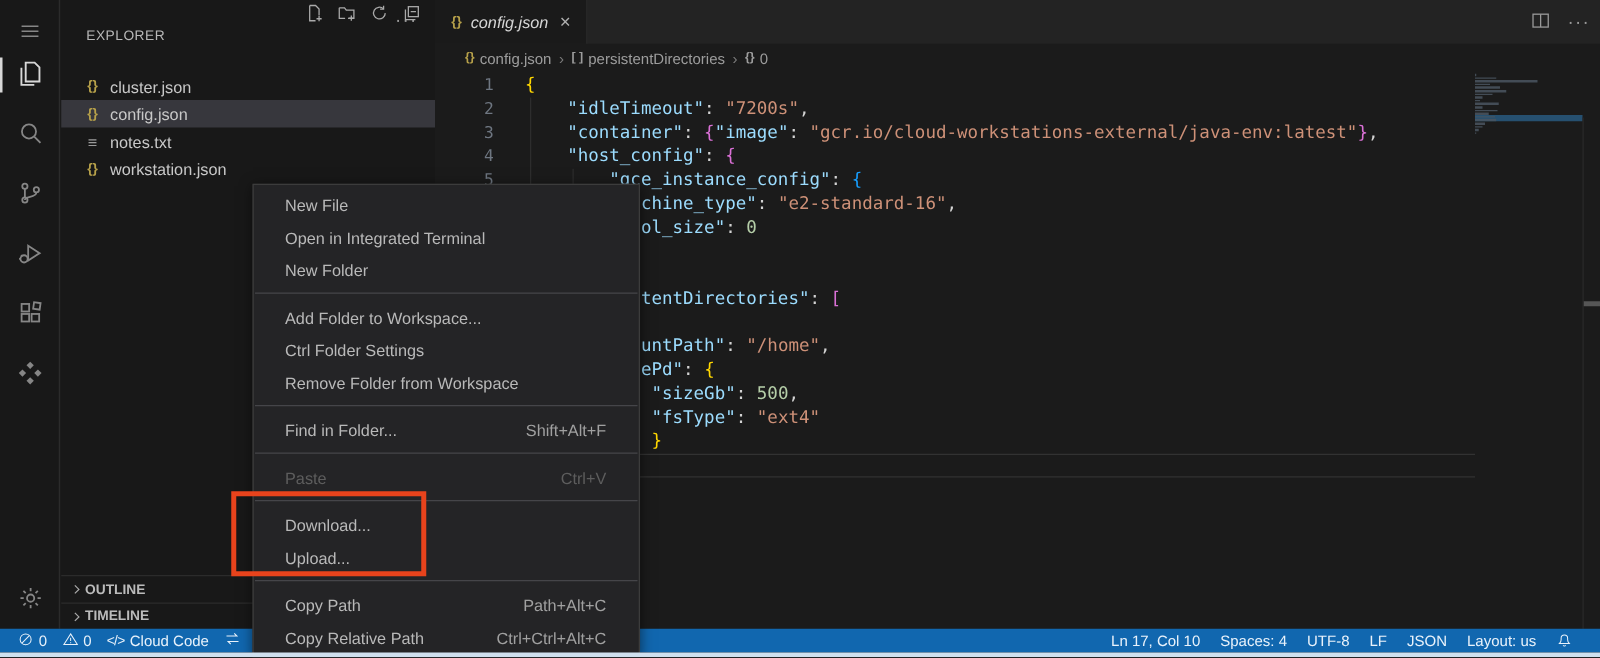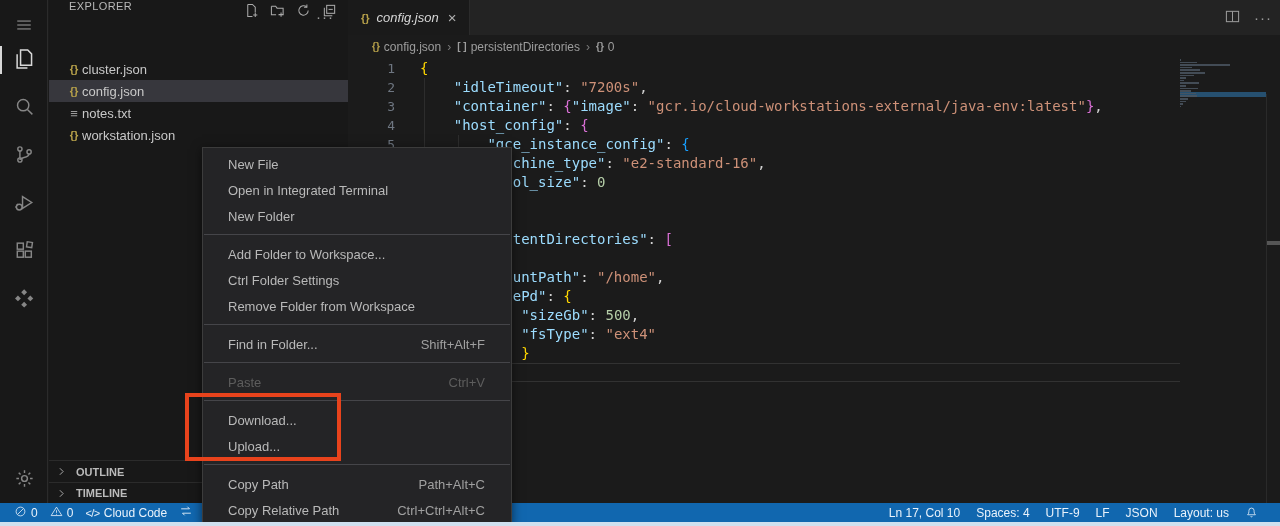--- a/index.html
+++ b/index.html
@@ -16,41 +16,41 @@
     display:flex; align-items:center; justify-content:center; cursor:pointer; }
   .ab-icon svg { stroke:#868686; fill:none; stroke-width:1.1; }
   .ab-icon.active svg { stroke:#d7d7d7; }
   .ab-icon.active::before { content:""; position:absolute; left:0; top:6px; bottom:6px;
     width:2px; background:#d7d7d7; }
   .ab-icon .filled { fill:#868686; stroke:none; }
   
   #sidebar { position:absolute; left:49px; top:0; width:299px; height:503px;
     background:#181818; z-index:2; }
   #sidebar-header { position:absolute; top:0; left:0; right:0; height:35px;
-    display:flex; align-items:flex-start; padding-left:20px; }
+    display:flex; align-items:flex-end; padding-left:20px; }
   #sidebar-title { font-size:11px; color:#b8b8b8; letter-spacing:.4px; }
   #sidebar-more { position:absolute; right:14px; top:8px; color:#9a9a9a; font-size:15px;
     letter-spacing:1px; cursor:pointer; }
   #section-row { position:absolute; top:36px; left:0; right:0; height:22px;
     display:flex; align-items:center; cursor:pointer; }
   #section-chevron { margin-left:4px; }
   #section-label { font-size:11px; font-weight:bold; color:#cccccc; margin-left:2px; }
   #section-actions { position:absolute; right:10px; top:3px; display:flex; gap:8px; }
   .sec-act { width:18px; height:18px; display:flex; align-items:center; justify-content:center; cursor:pointer; }
   .sec-act svg { stroke:#aaaaaa; fill:none; stroke-width:1.1; }
   #file-list { position:absolute; top:58px; left:0; right:0; }
   .file-row { height:22px; display:flex; align-items:center; padding-left:17px; cursor:pointer; }
   .file-row.selected { background:#37373d; }
   .file-icon { width:16px; text-align:center; font-weight:bold; font-size:11px; color:#b7a14a; }
   .file-icon.txt { color:#9a9a9a; font-weight:normal; font-size:13px; }
-  .file-label { color:#c8c8c8; }
+  .file-label { margin-left:6px; color:#c8c8c8; }
   .side-section { position:absolute; left:0; right:0; height:22px; border-top:1px solid #2b2b2b;
     display:flex; align-items:center; cursor:pointer; }
   .side-section svg { margin-left:6px; stroke:#aaaaaa; fill:none; stroke-width:1.2; }
-  .side-section .lbl { font-size:11px; font-weight:bold; color:#bbbbbb; margin-left:8px; }
+  .side-section .lbl { font-size:11px; font-weight:bold; color:#bbbbbb; margin-left:0; }
   
   #editor { position:absolute; left:348px; top:0; right:0; height:503px; background:#1b1b1b; }
   #tab-bar { position:absolute; top:0; left:0; right:0; height:35px; background:#232323; }
   #tab-active { position:absolute; left:0; top:0; width:122px; height:35px; background:#1a1a1a;
     border-right:1px solid #2b2b2b; display:flex; align-items:center; padding-left:13px; cursor:pointer; }
   #tab-file-icon { font-weight:bold; font-size:11px; color:#b7a14a; }
   #tab-label { margin-left:7px; font-style:italic; color:#d6d6d6; }
   #tab-close { margin-left:9px; color:#b0b0b0; font-size:15px; line-height:1; cursor:pointer; }
   #editor-actions { position:absolute; right:8px; top:0; height:35px; display:flex; align-items:center; gap:14px; }
   #split-icon svg { stroke:#9a9a9a; fill:none; stroke-width:1.1; }
@@ -403,21 +403,21 @@
         </div>
       </div>
     <div class="sb-group" id="sb-right">
         <div class="sb-item">
           <span class="sb-txt">Ln 17, Col 10</span>
         </div>
         <div class="sb-item">
           <span class="sb-txt">Spaces: 4</span>
         </div>
         <div class="sb-item">
-          <span class="sb-txt">UTF-9</span>
+          <span class="sb-txt">UTF-8</span>
         </div>
         <div class="sb-item">
           <span class="sb-txt">LF</span>
         </div>
         <div class="sb-item">
           <span class="sb-txt">JSON</span>
         </div>
         <div class="sb-item">
           <span class="sb-txt">Layout: us</span>
         </div>

